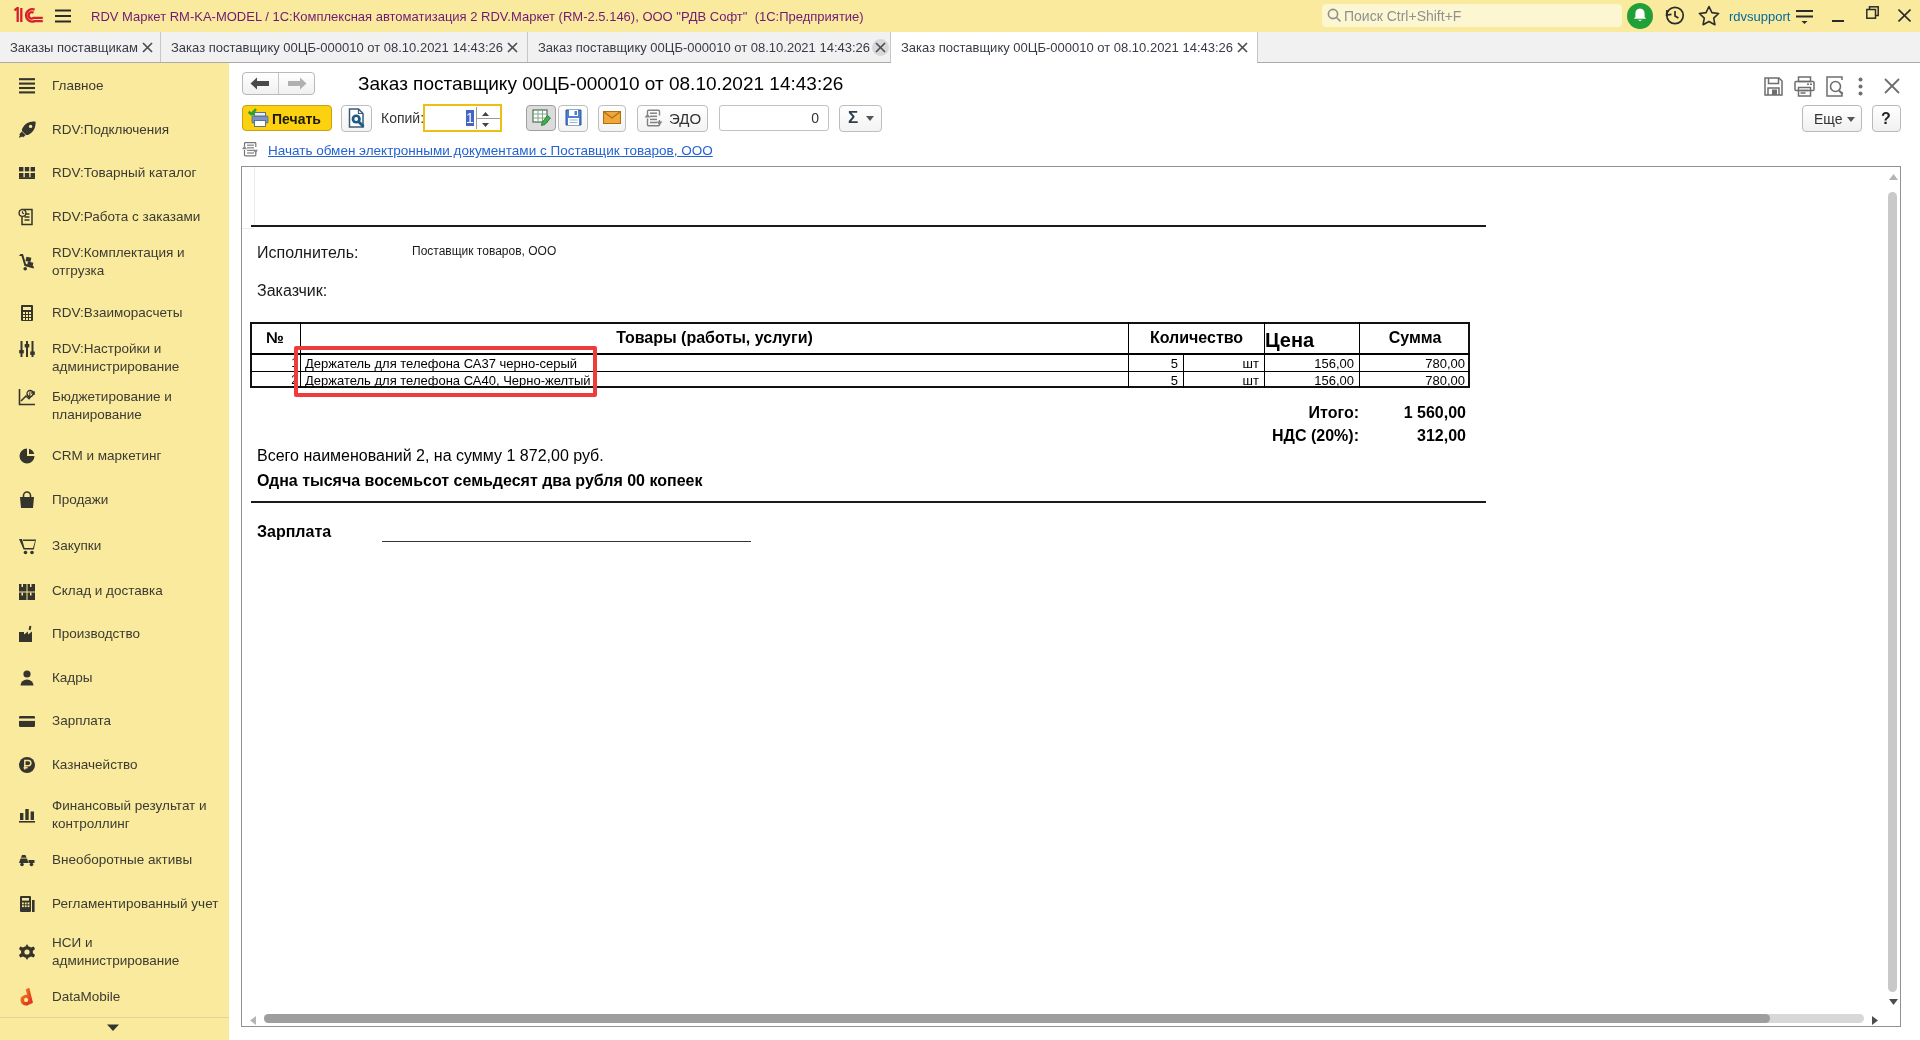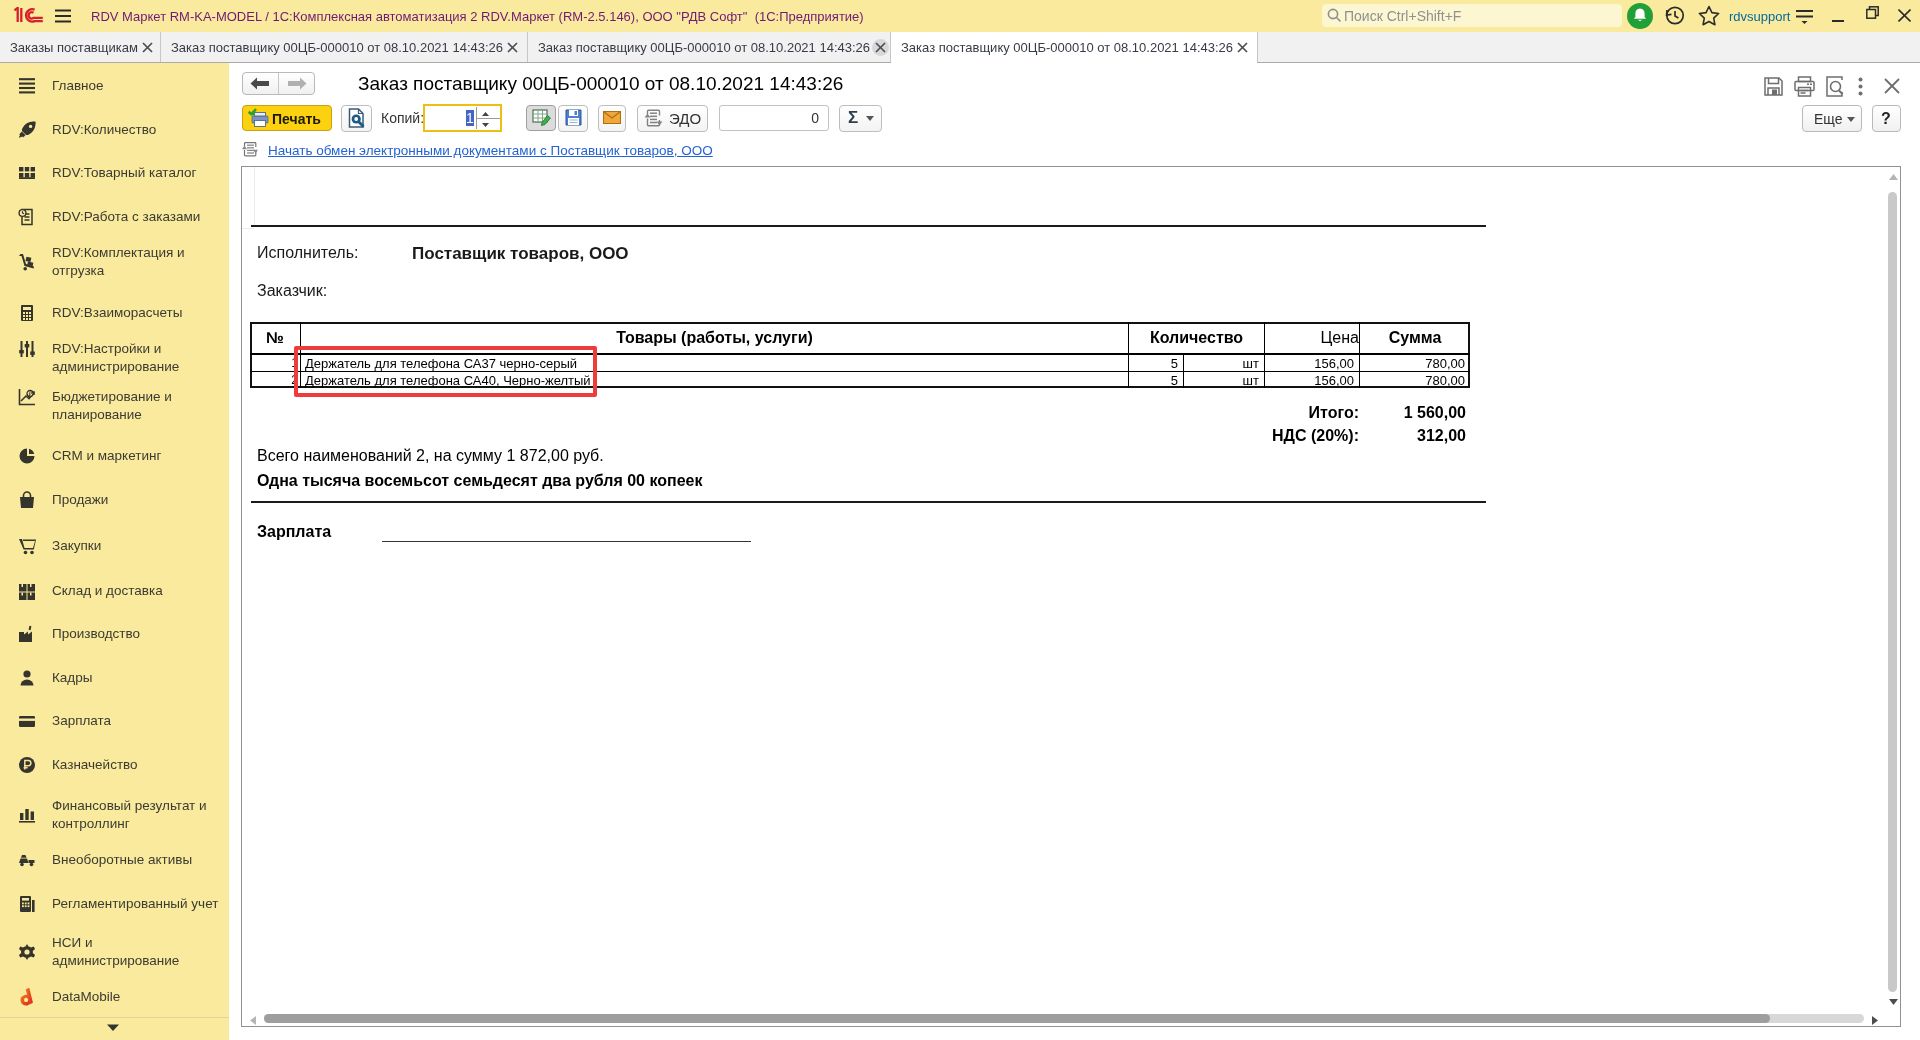--- a/index.html
+++ b/index.html
@@ -152,21 +152,21 @@
         <line x1="1" y1="11" x2="17" y2="11"></line>
         <line x1="1" y1="15.4" x2="17" y2="15.4"></line>
       </g>
     </svg>
   <div class="sbitem" style="top:14px">Главное</div>
 
   <svg class="sbicon" style="top:58px" viewBox="0 0 18 18">
       <path d="M10.5,1.5 C13.5,0.3 16.5,0.3 17.5,0.5 C17.7,1.5 17.7,4.5 16.5,7.5 C15.3,10.3 13,12.6 10,14 L8,14 L4,10 L4,8 C5.4,5 7.7,2.7 10.5,1.5 Z M3.8,10.5 L1.2,13.4 L2,14 L0.8,16.8 L4.6,15.6 L5,16.5 L7.5,14.2 Z" fill="#35352d"></path>
       <circle cx="12.6" cy="5.4" r="1.7" fill="#f9ea9d"></circle>
     </svg>
-  <div class="sbitem" style="top:58px">RDV:Количество</div>
+  <div class="sbitem" style="top:58px">RDV:Подключения</div>
 
   <svg class="sbicon" style="top:101px" viewBox="0 0 18 18">
       <g fill="#35352d">
         <rect x="1" y="3" width="4.4" height="4.4"></rect>
         <rect x="6.8" y="3" width="4.4" height="4.4"></rect>
         <rect x="12.6" y="3" width="4.4" height="4.4"></rect>
         <rect x="1" y="9" width="4.4" height="4.4"></rect>
         <rect x="6.8" y="9" width="4.4" height="4.4"></rect>
         <rect x="12.6" y="9" width="4.4" height="4.4"></rect>
         <rect x="1" y="13.2" width="16" height="1.8"></rect>
@@ -529,36 +529,36 @@
   <a class="abs" style="left:39px;top:80px;font-size:13.5px;color:#2563d4;text-decoration:underline;white-space:nowrap">Начать обмен электронными документами с Поставщик товаров, ООО</a>
 
   <div id="sheet">
 
     <div class="abs" style="left:12px;top:0;width:1px;height:59px;background:#ededed"></div>
     <div class="abs" style="left:0;top:61px;width:12px;height:1px;background:#ededed"></div>
 
     <div class="docline" style="left:9px;top:58px;width:1235px;height:2px"></div>
 
     <div class="abs" style="left:15px;top:77px;font-size:16px;color:#1a1a1a">Исполнитель:</div>
-    <div class="abs" style="left:170px;top:77px;font-size:17px;font-weight:bold;color:#1a1a1a">Поставщик товаров, ООО</div>
+    <div class="abs" style="left:170px;top:77px;font-size:12px;font-weight:normal;color:#1a1a1a">Поставщик товаров, ООО</div>
     <div class="abs" style="left:15px;top:115px;font-size:16px;color:#1a1a1a">Заказчик:</div>
 
     <div class="abs" style="left:8px;top:155px;width:1220px;height:66px;border:2px solid #111"></div>
     <div class="tline" style="left:58px;top:155px;width:1px;height:66px"></div>
     <div class="tline" style="left:886px;top:155px;width:1px;height:66px"></div>
     <div class="tline" style="left:941px;top:186px;width:1px;height:35px"></div>
     <div class="tline" style="left:1022px;top:155px;width:1px;height:66px"></div>
     <div class="tline" style="left:1117px;top:155px;width:1px;height:66px"></div>
     <div class="tline" style="left:8px;top:186px;width:1220px;height:1.5px"></div>
     <div class="tline" style="left:8px;top:204px;width:1220px;height:1px"></div>
 
     <div class="abs" style="left:8px;top:162px;width:50px;text-align:center;font-size:16px;font-weight:bold">№</div>
     <div class="abs" style="left:59px;top:162px;width:827px;text-align:center;font-size:16px;font-weight:bold">Товары (работы, услуги)</div>
     <div class="abs" style="left:887px;top:162px;width:135px;text-align:center;font-size:16px;font-weight:bold">Количество</div>
-    <div class="abs" style="left:1023px;top:162px;width:94px;text-align:right;font-size:16px;font-weight:normal">Цена</div>
+    <div class="abs" style="left:1023px;top:162px;width:94px;text-align:left;font-size:20px;font-weight:bold">Цена</div>
     <div class="abs" style="left:1118px;top:162px;width:110px;text-align:center;font-size:16px;font-weight:bold">Сумма</div>
 
     <div class="abs" style="left:8px;top:189px;width:48px;text-align:right;font-size:12px">1</div>
     <div class="abs" style="left:63px;top:189px;font-size:13px">Держатель для телефона СА37 черно-серый</div>
     <div class="abs" style="left:700px;top:189px;width:236px;text-align:right;font-size:13px">5</div>
     <div class="abs" style="left:700px;top:189px;width:317px;text-align:right;font-size:13px">шт</div>
     <div class="abs" style="left:800px;top:189px;width:312px;text-align:right;font-size:13px">156,00</div>
     <div class="abs" style="left:900px;top:189px;width:323px;text-align:right;font-size:13px">780,00</div>
 
     <div class="abs" style="left:8px;top:206px;width:48px;text-align:right;font-size:12px">2</div>

